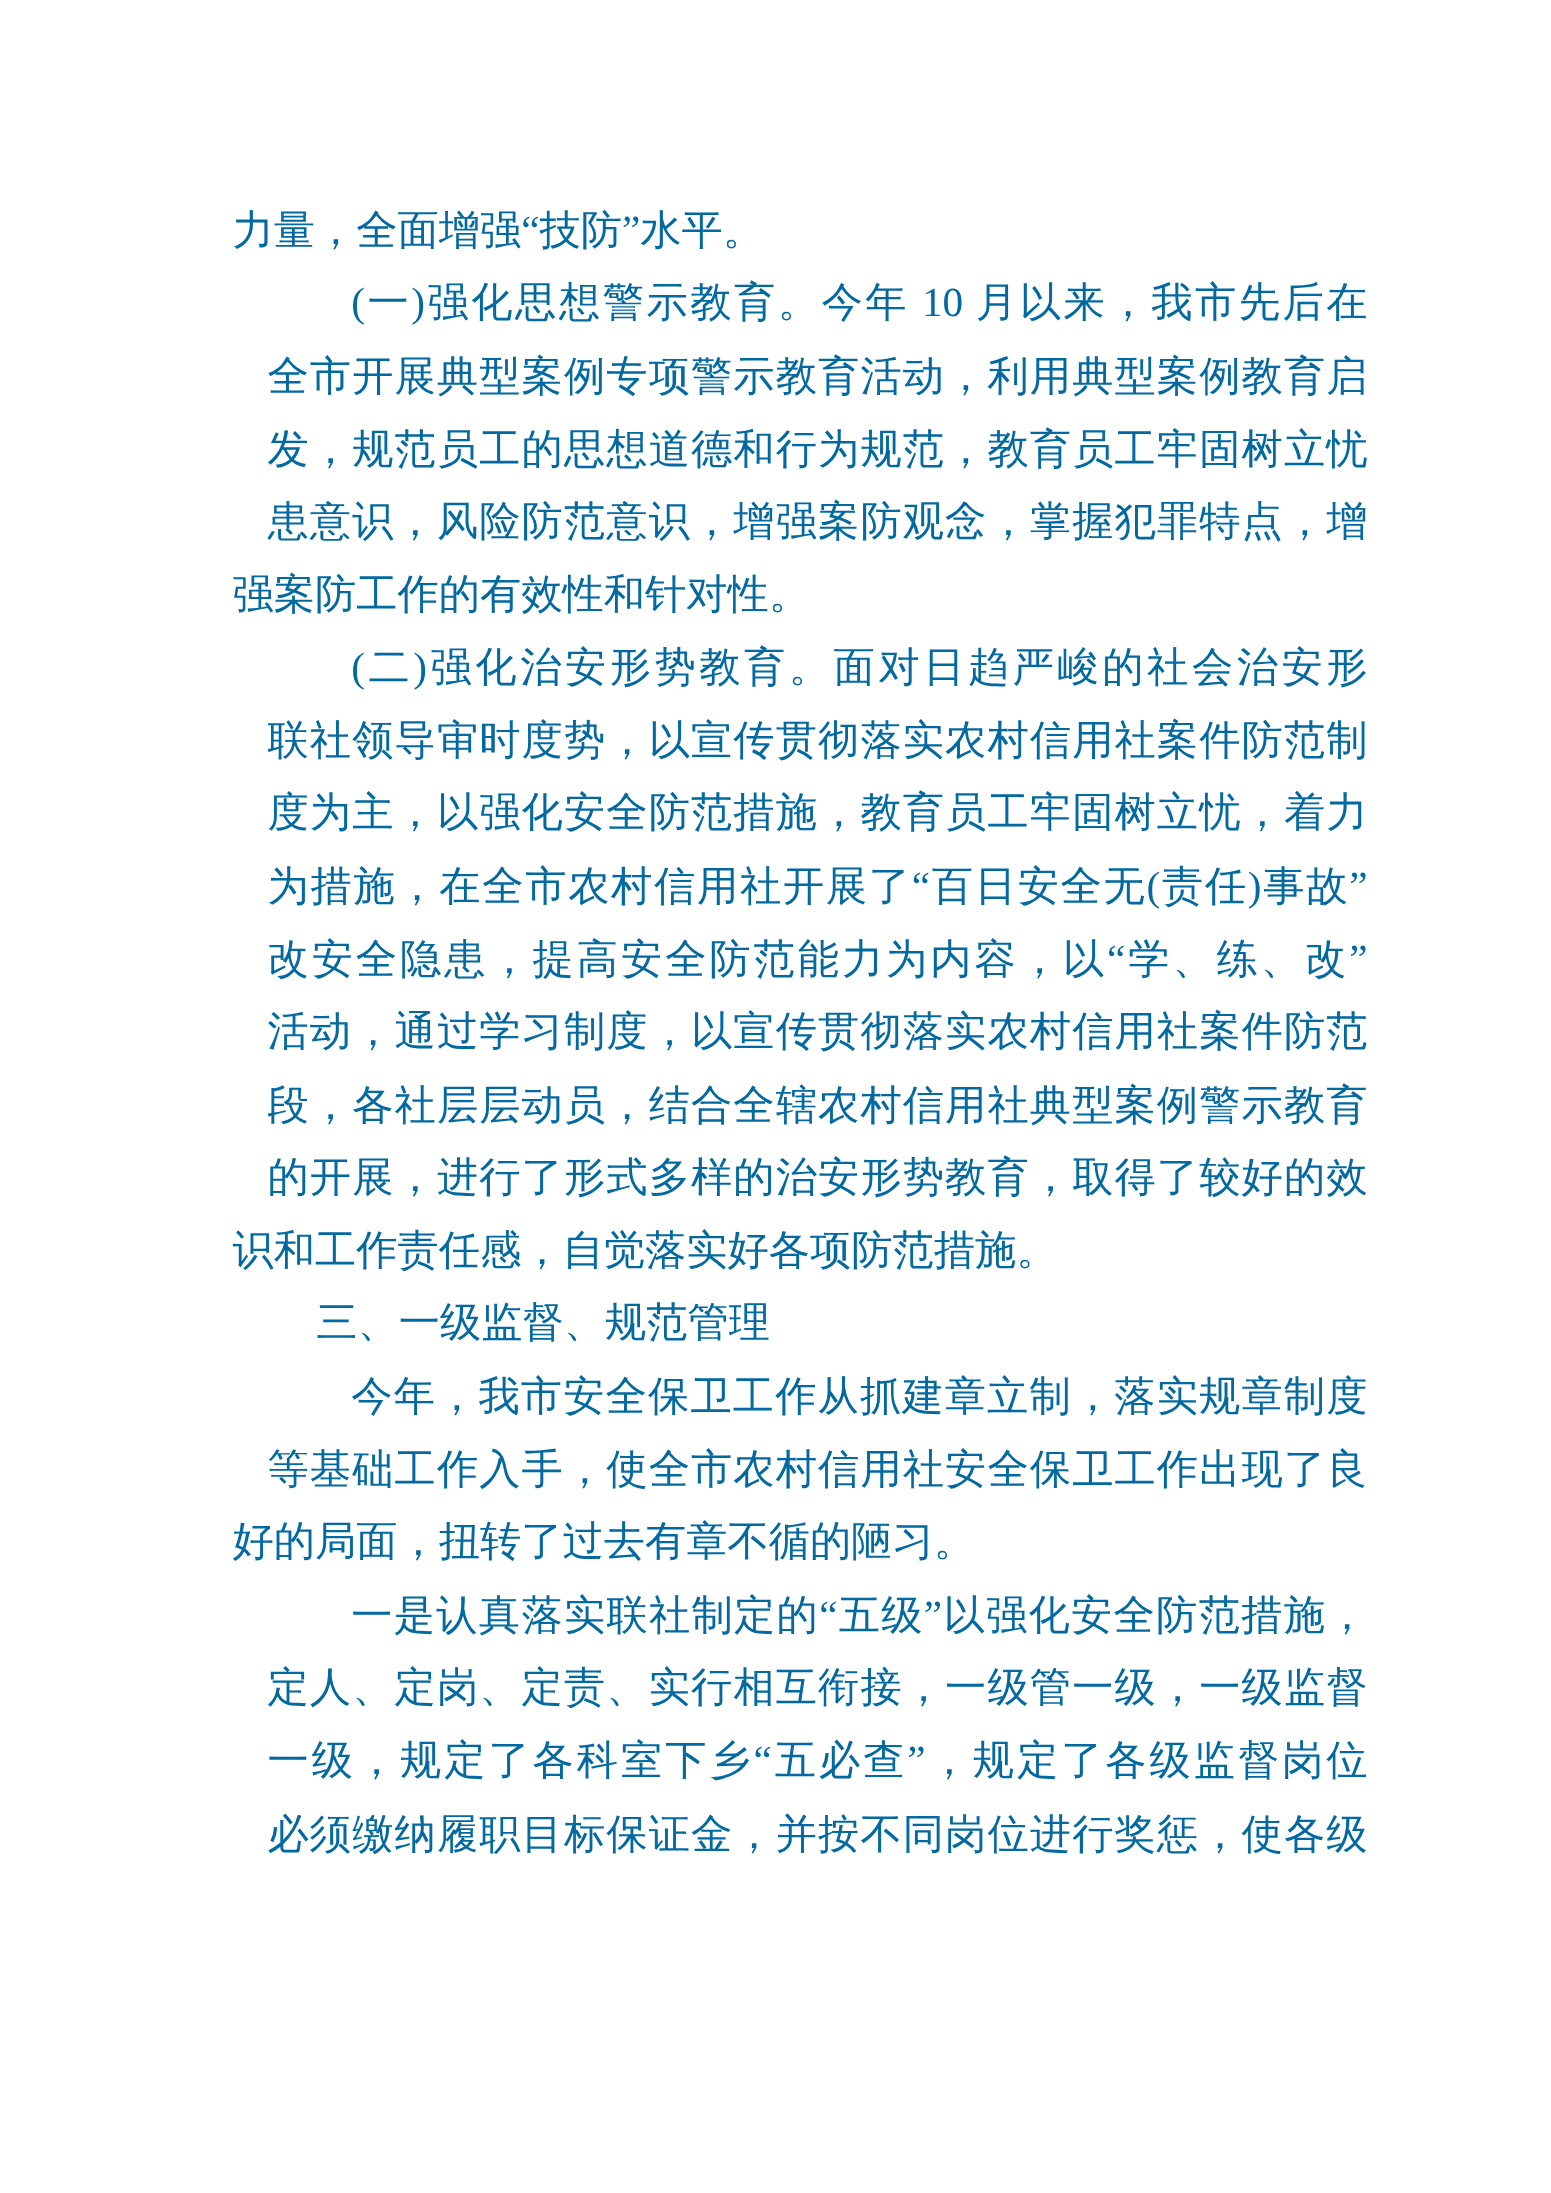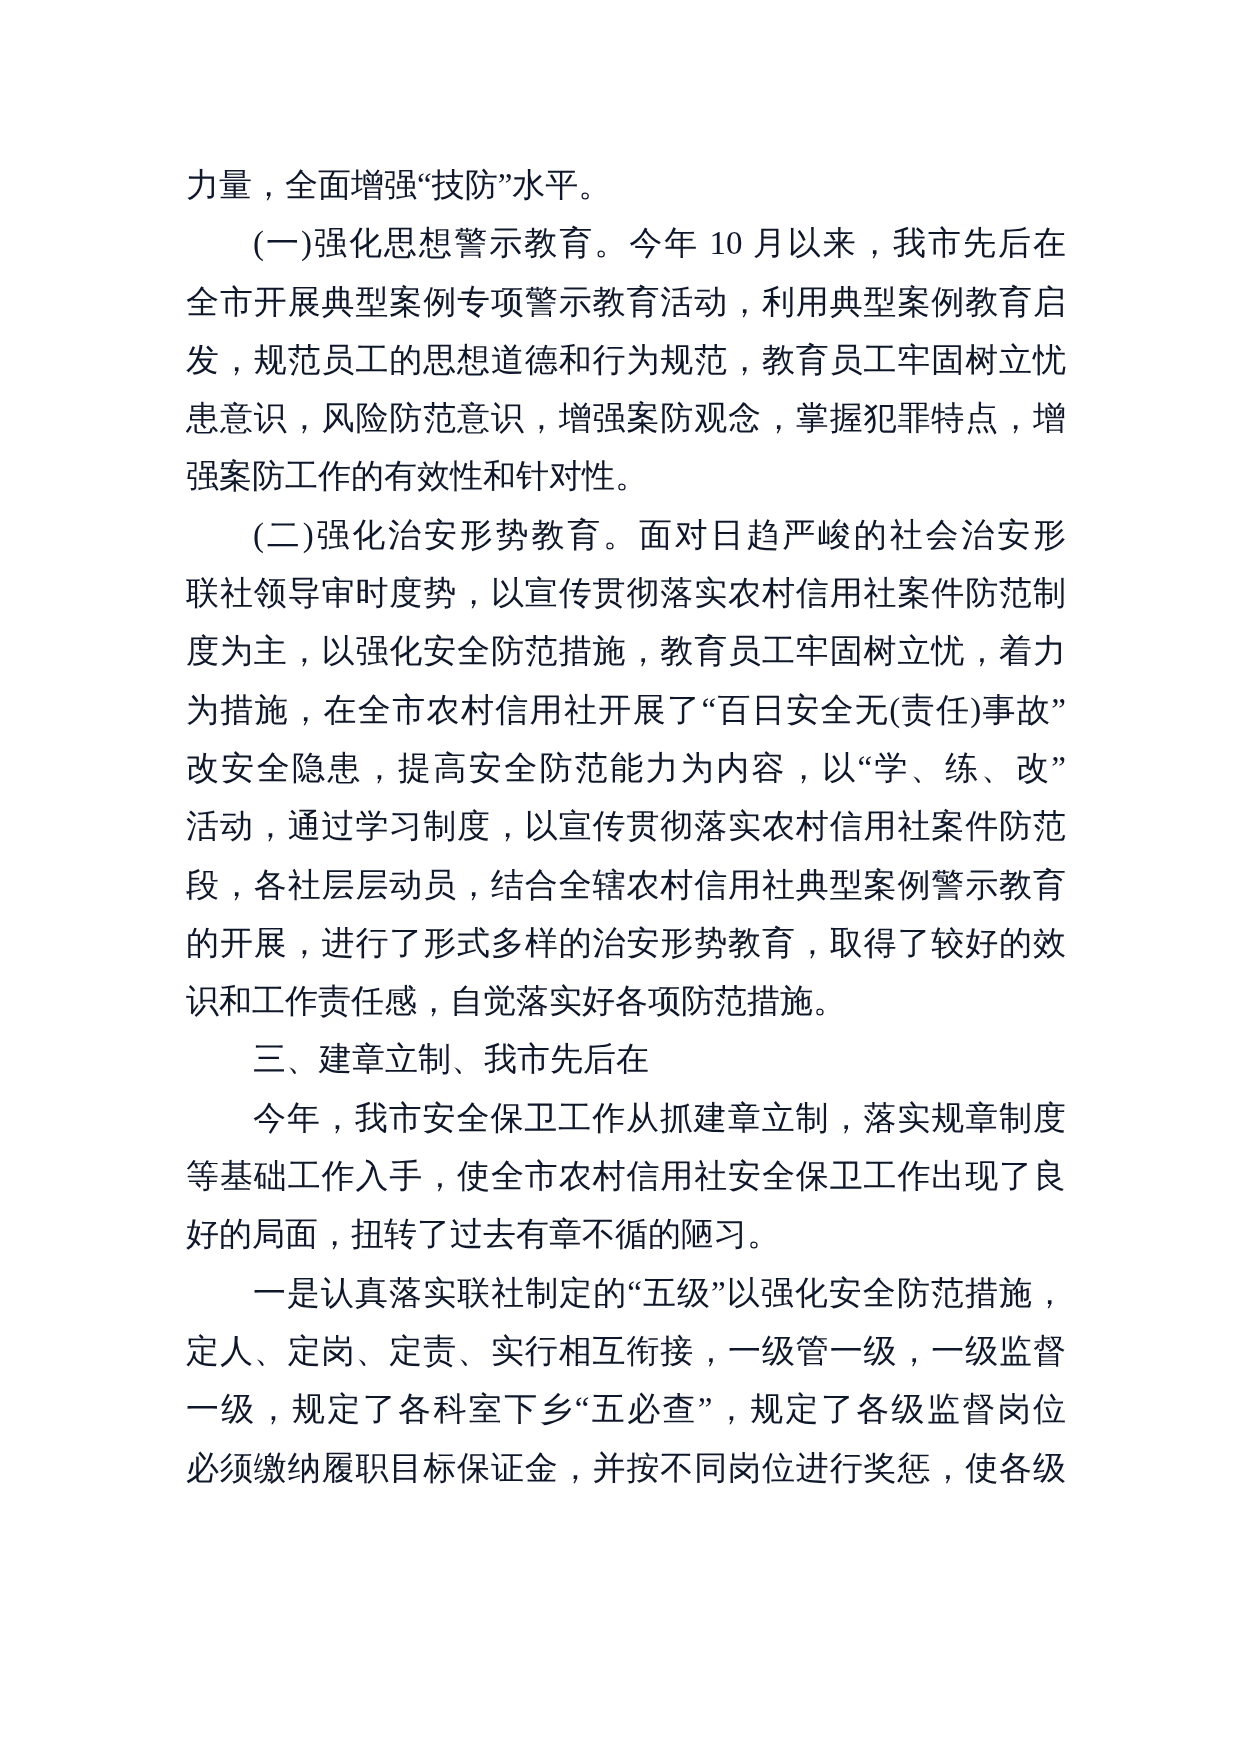--- a/index.html
+++ b/index.html
@@ -29,29 +29,30 @@
     top: 156px;
     width: 880px;
   }
   .line {
     box-sizing: border-box;
     width: 100%;
     height: 58.3px;
     line-height: 58.3px;
     font-size: 33px;
     letter-spacing: 0;
-    color: #0f172a;
+    color: #0369a1;
     overflow: hidden;
     white-space: nowrap;
   }
   .line.justify {
     white-space: normal;
     text-align: justify;
     text-align-last: justify;
     text-justify: inter-character;
+    margin-left: 28px;
   }
   .line.plain {
     text-align: left;
     text-align-last: auto;
   }
   .line.indent {
     padding-left: 67px;
   }
 </style>
 </head>
@@ -74,21 +75,21 @@
         <div class="line justify">联社领导审时度势，以宣传贯彻落实农村信用社案件防范制</div>
         <div class="line justify">度为主，以强化安全防范措施，教育员工牢固树立忧，着力整</div>
         <div class="line justify">为措施，在全市农村信用社开展了“百日安全无(责任)事故”</div>
         <div class="line justify">改安全隐患，提高安全防范能力为内容，以“学、练、改”</div>
         <div class="line justify">活动，通过学习制度，以宣传贯彻落实农村信用社案件防范制</div>
         <div class="line justify">段，各社层层动员，结合全辖农村信用社典型案例警示教育</div>
         <div class="line justify">的开展，进行了形式多样的治安形势教育，取得了较好的效</div>
         <div class="line plain">识和工作责任感，自觉落实好各项防范措施。</div>
       </div>
       <div>
-        <div class="line plain indent">三、建章立制、我市先后在</div>
+        <div class="line plain indent">三、一级监督、规范管理</div>
       </div>
       <div>
         <div class="line justify indent">今年，我市安全保卫工作从抓建章立制，落实规章制度</div>
         <div class="line justify">等基础工作入手，使全市农村信用社安全保卫工作出现了良</div>
         <div class="line plain">好的局面，扭转了过去有章不循的陋习。</div>
       </div>
       <div>
         <div class="line justify indent">一是认真落实联社制定的“五级”以强化安全防范措施，</div>
         <div class="line justify">定人、定岗、定责、实行相互衔接，一级管一级，一级监督</div>
         <div class="line justify">一级，规定了各科室下乡“五必查”，规定了各级监督岗位</div>

